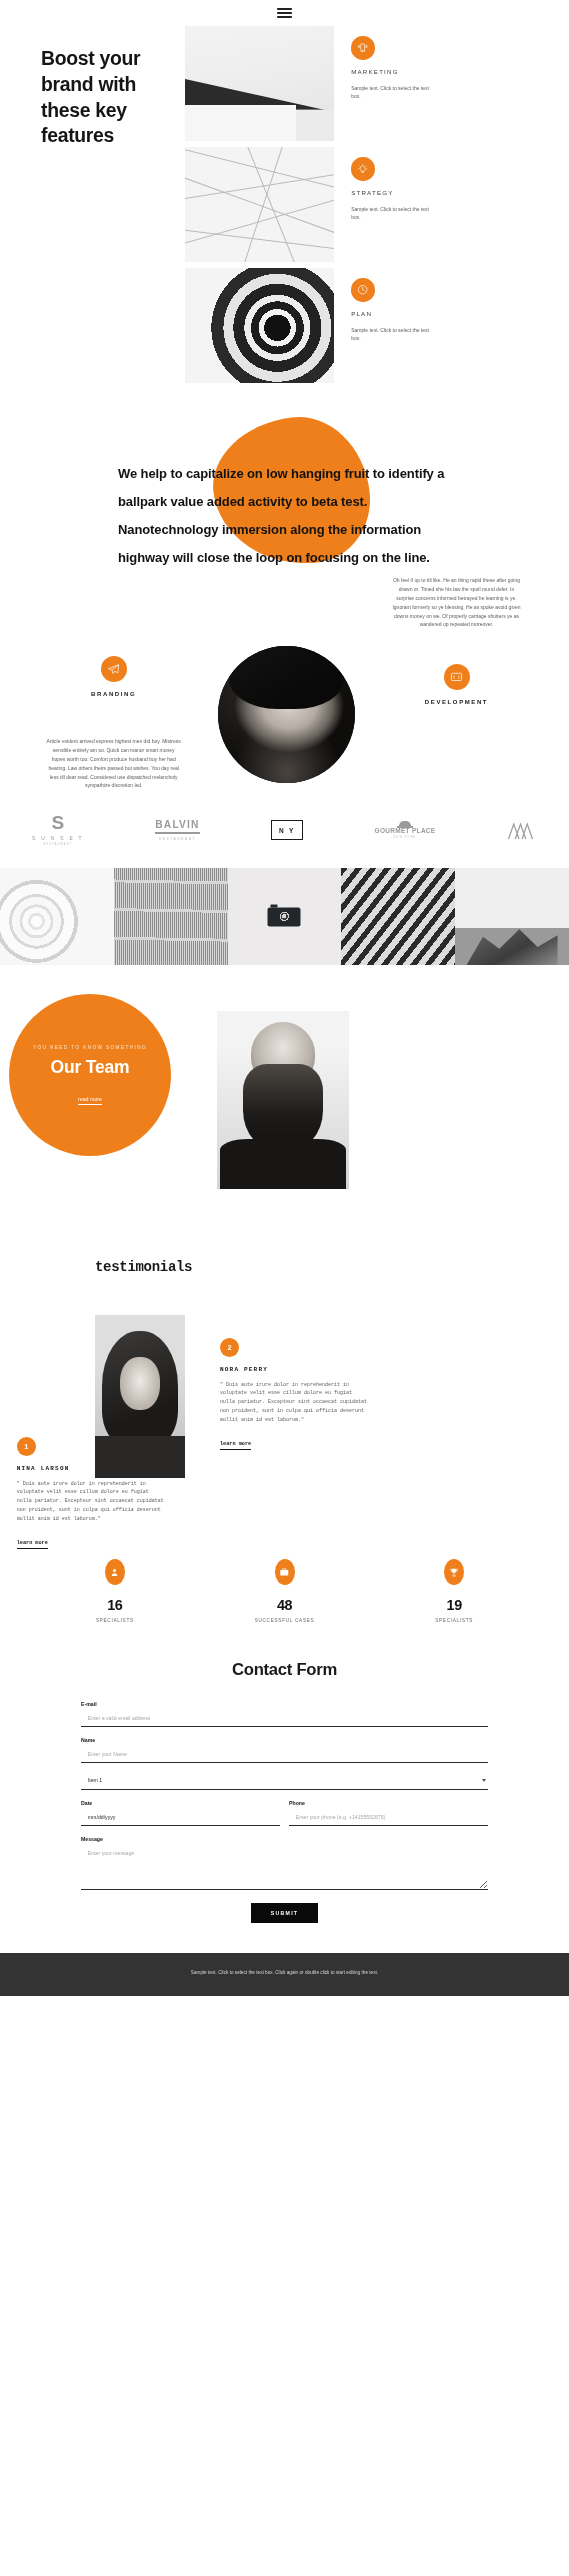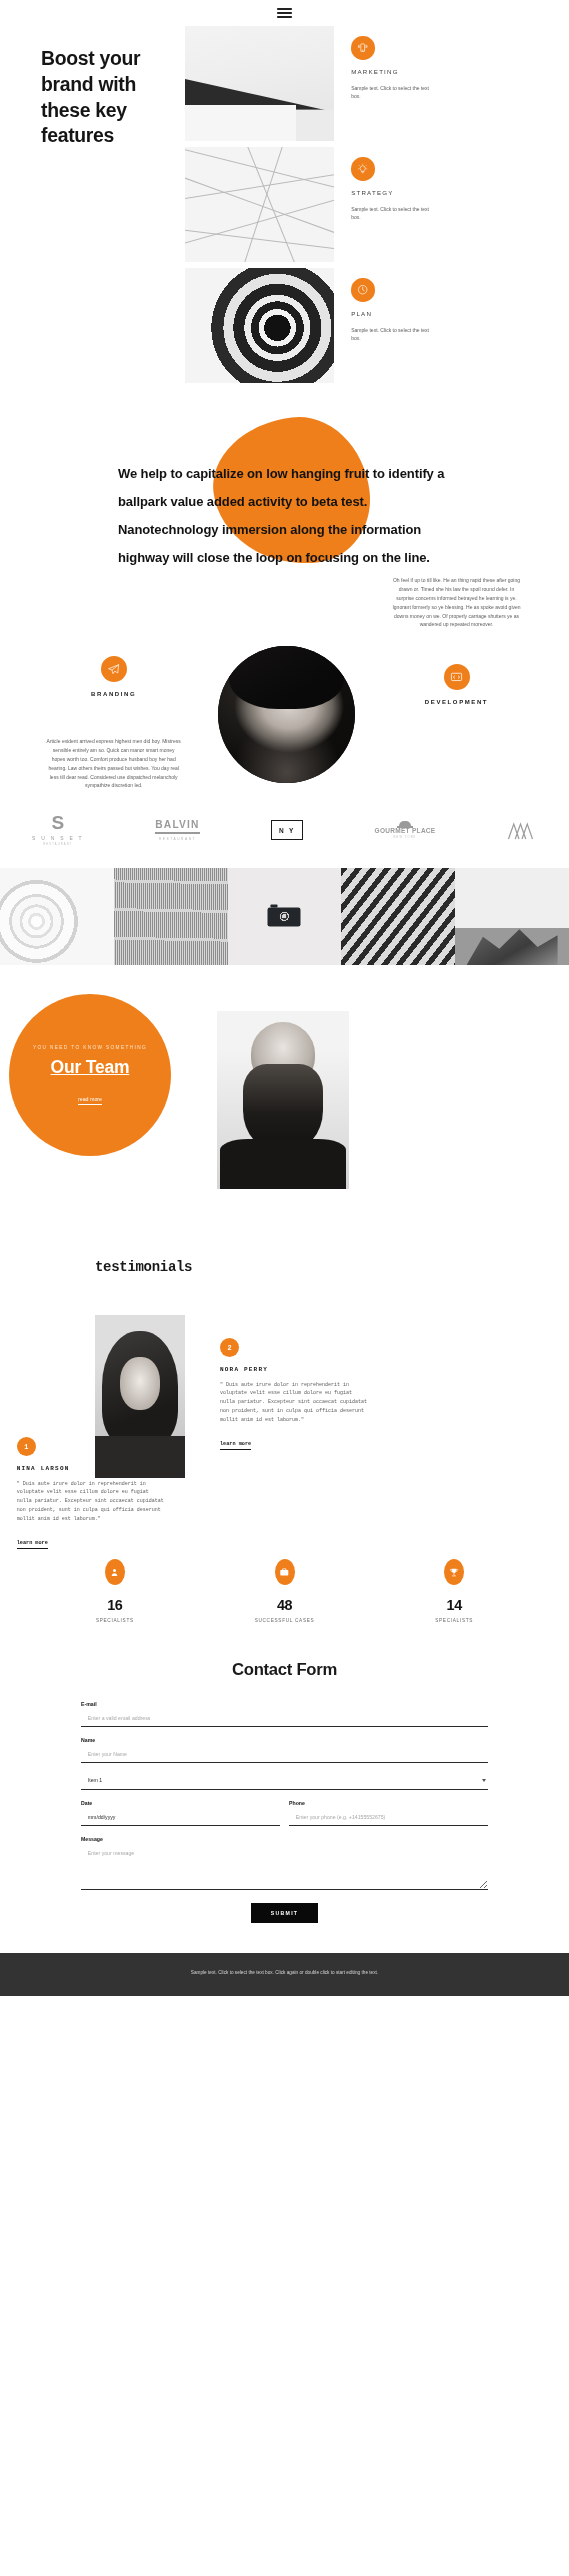--- a/index.html
+++ b/index.html
@@ -122,21 +122,21 @@
   .g5:after{content:"";position:absolute;left:10%;bottom:0;width:80%;height:44%;
      background:linear-gradient(150deg,#6e6e6e 0%,#3c3c3c 60%,#8e8e8e 100%);clip-path:polygon(0 100%,18% 34%,36% 62%,58% 16%,78% 58%,100% 30%,100% 100%);}
 
   
   .team-sec{position:relative;height:235px;}
   .team-circle{
     position:absolute;left:9px;top:29px;width:162px;height:162px;border-radius:50%;background:#ef7f1a;
     display:flex;flex-direction:column;align-items:center;justify-content:center;text-align:center;
   }
   .team-kicker{font-size:4.7px;letter-spacing:1.4px;color:#fce5cc;margin-bottom:6.8px;}
-  .team-title{font-size:17.5px;font-weight:bold;color:#fff;letter-spacing:-0.2px;text-decoration:underline;}
+  .team-title{font-size:17.5px;font-weight:bold;color:#fff;letter-spacing:-0.2px;}
   .team-more{
     margin-top:17.5px;font-size:5.3px;color:#fff;border-bottom:0.8px solid #fff;padding-bottom:2.3px;
     text-decoration:none;display:inline-block;
   }
   .team-photo{
     position:absolute;left:217px;top:46px;width:132px;height:178px;overflow:hidden;
     background:linear-gradient(180deg,#f3f3f3 0 22%,#d4d4d4 100%);
   }
   .team-photo .head{position:absolute;left:26%;top:6%;width:48%;height:36%;border-radius:50% 50% 44% 44%;
     background:radial-gradient(ellipse at 50% 40%,#e9e4df 0%,#b9b2ab 62%,#7c756e 100%);}
@@ -418,21 +418,21 @@
       <div class="slabel">SUCCESSFUL CASES</div>
     </div>
     <div class="stat">
       <div class="sicon">
         <svg width="10" height="10.6" viewBox="0 0 24 24" fill="none" stroke="#fff" stroke-width="1.8">
           <path d="M7 3.4h10v5.2a5 5 0 0 1-10 0z" fill="#fff" stroke="none"></path>
           <path d="M7 5h-3v1.6A3.4 3.4 0 0 0 7.4 10M17 5h3v1.6A3.4 3.4 0 0 1 16.6 10"></path>
           <path d="M12 13.6v4.2M8.4 20.6h7.2" stroke-linecap="round"></path>
         </svg>
       </div>
-      <div class="snum">14</div>
+      <div class="snum">19</div>
       <div class="slabel">SPECIALISTS</div>
     </div>
   </div>
 
   <div class="contact">
     <h2 class="contact-title">Contact Form</h2>
 
     <div class="fgroup">
       <label class="flabel">E-mail</label>
       <input class="finput" type="email" placeholder="Enter a valid email address" style="">

